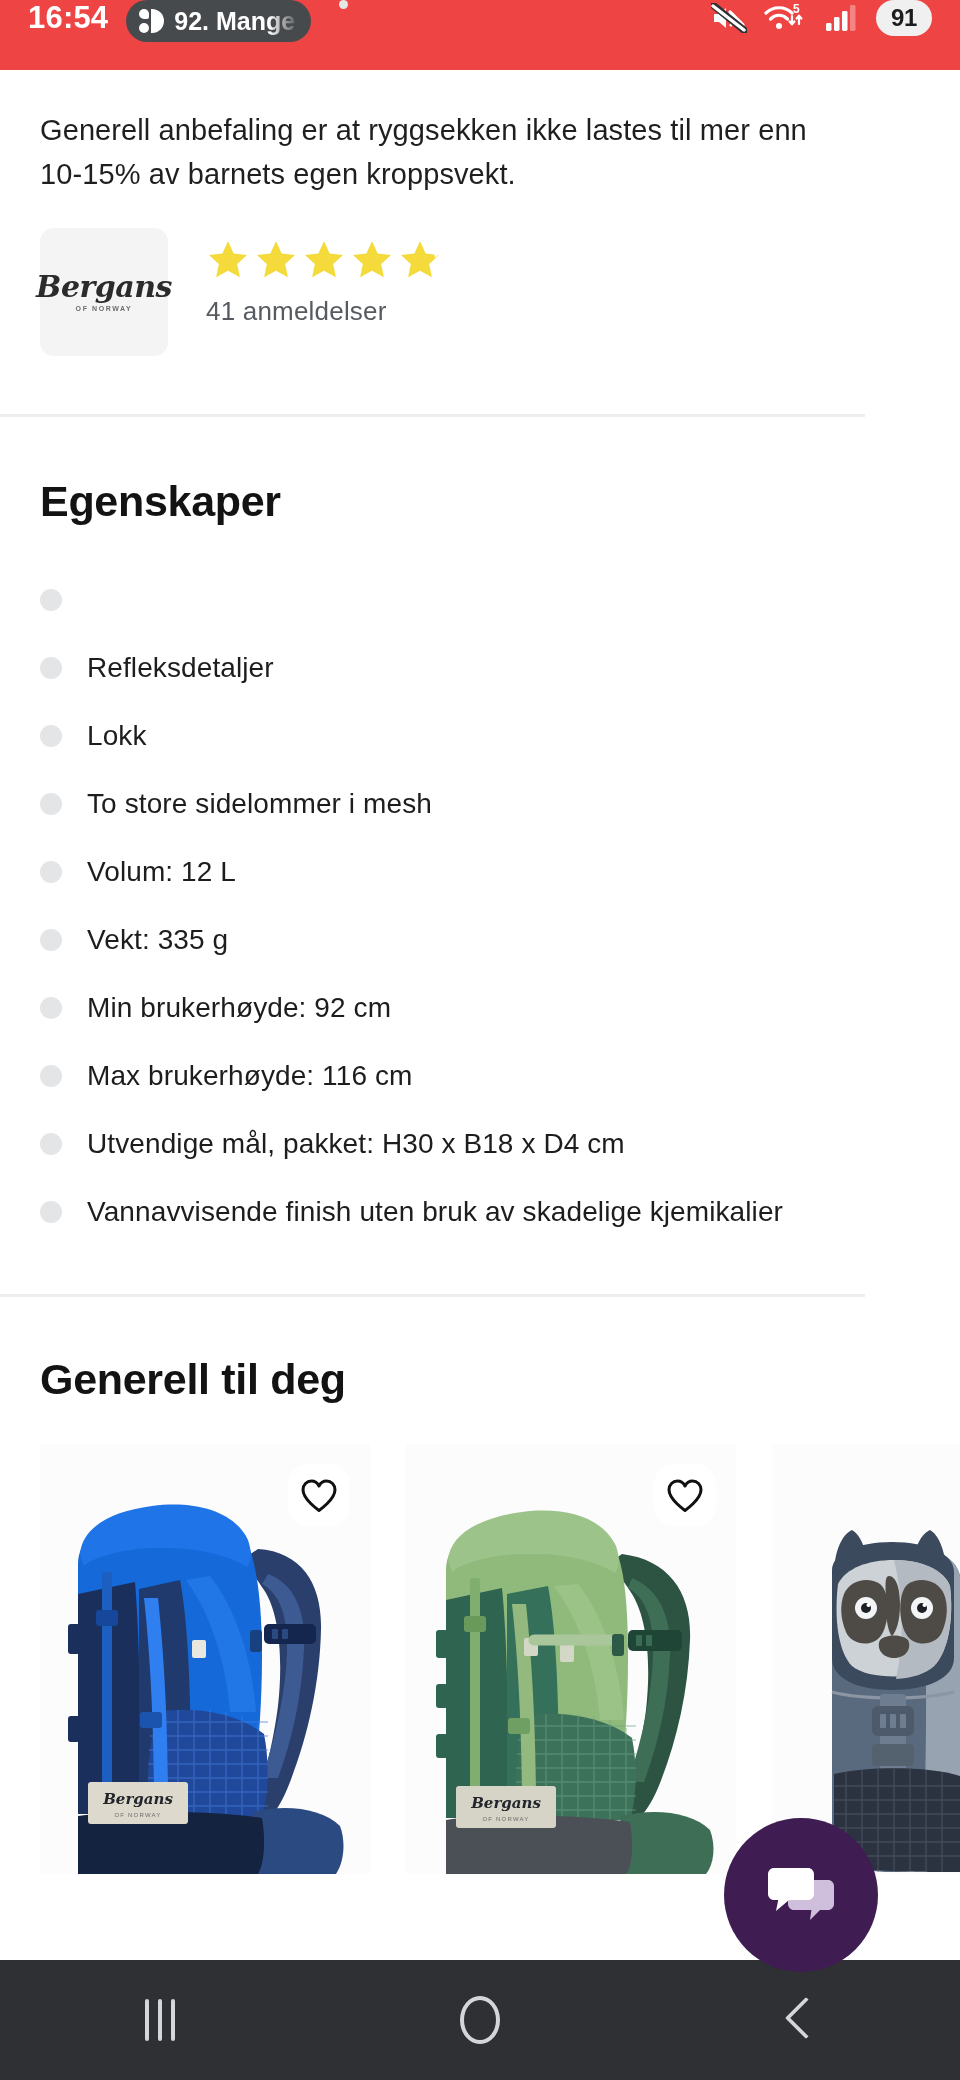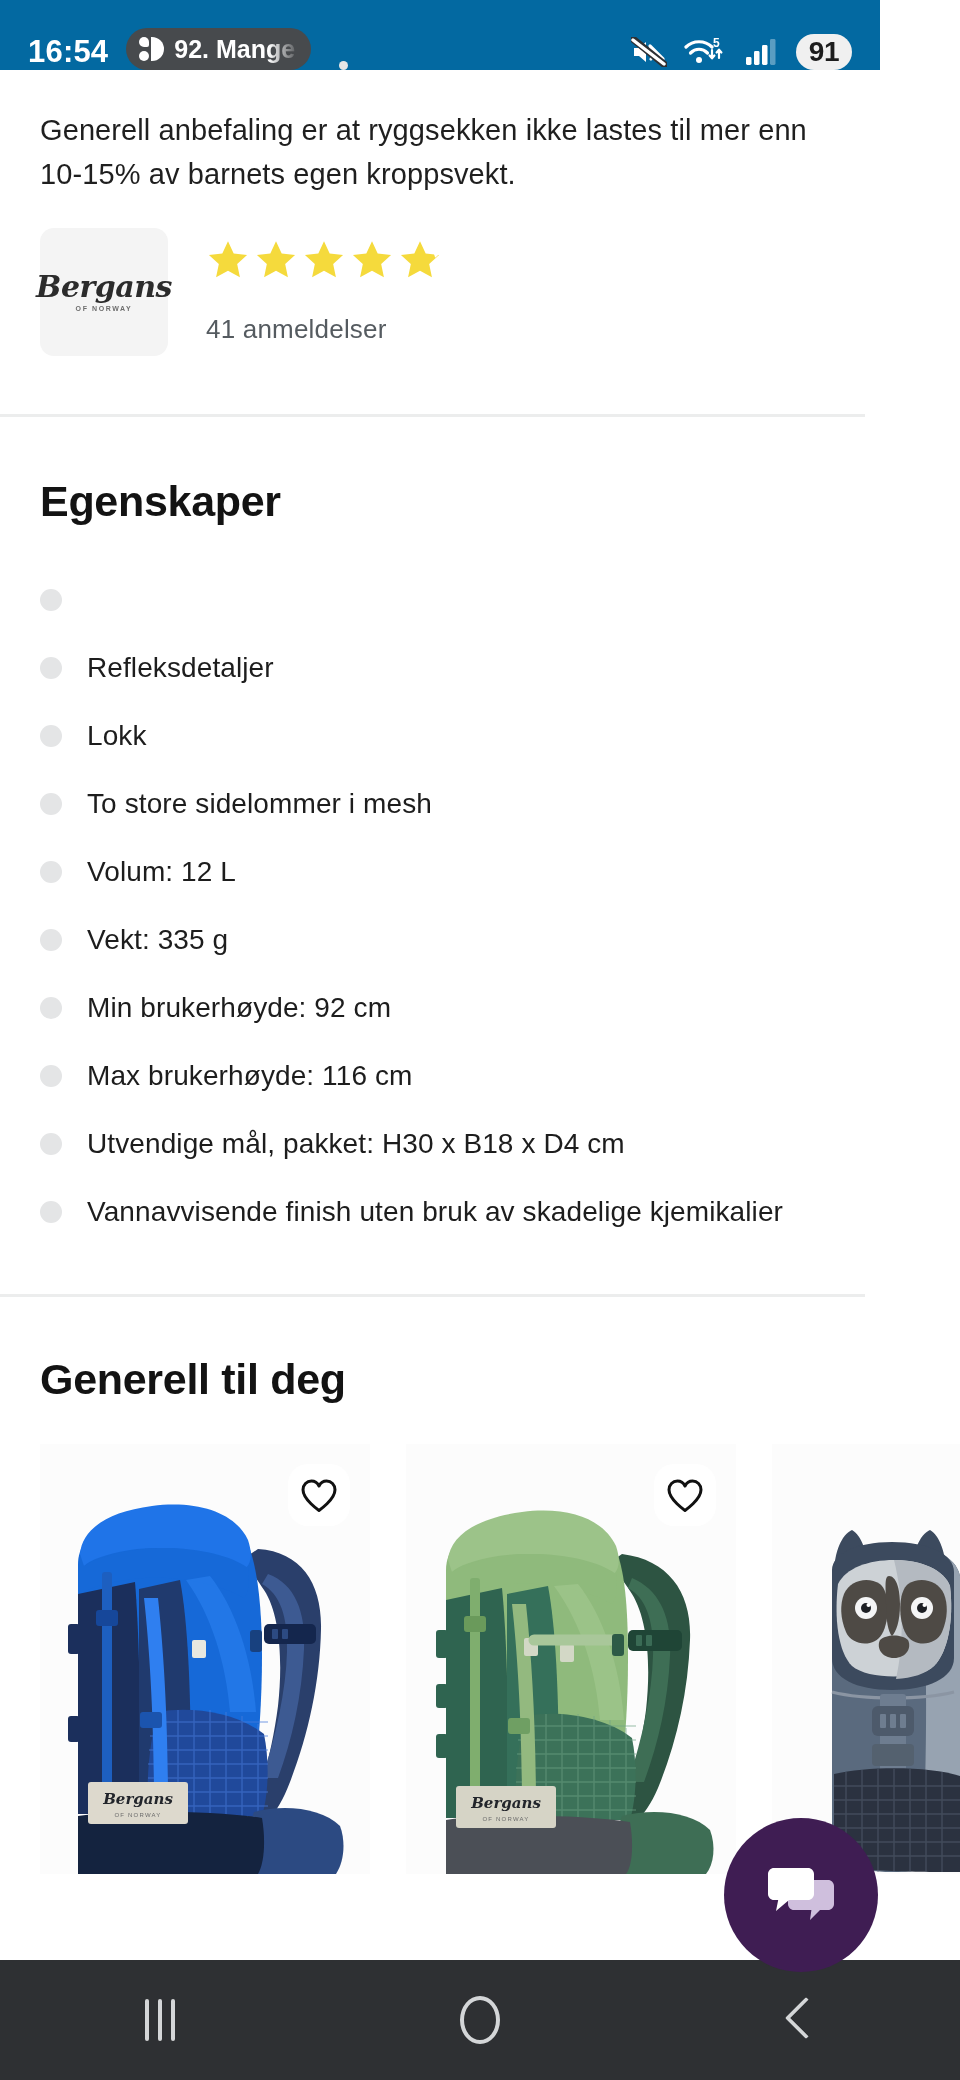--- a/index.html
+++ b/index.html
@@ -7,23 +7,23 @@
   body {
     font-family:"Liberation Sans", sans-serif;
     background:#ffffff;
     color:#1a1a1a;
     overflow:hidden;
     position:relative;
   }
 
   
   .statusbar{
-    height:70px; width:880px;
-    background:#0369a1;
-    display:flex; align-items:flex-end;
+    height:70px; width:960px;
+    background:#ef4444;
+    display:flex; align-items:flex-start;
     padding:0 28px;
     color:#ffffff;
   }
   .sb-clock{ font-size:31px; font-weight:600; letter-spacing:.2px; }
   .sb-pill{
     margin-left:18px;
     height:42px;
     background:#474a4d;
     border-radius:21px;
     display:flex; align-items:center;
@@ -51,21 +51,21 @@
     -webkit-mask-image:linear-gradient(to right,#000 78%,rgba(0,0,0,.15) 100%);
     mask-image:linear-gradient(to right,#000 78%,rgba(0,0,0,.15) 100%);
   }
   .sb-dot{ width:9px; height:9px; border-radius:50%; background:#e6e6e6; margin-left:28px; }
   .sb-right{ margin-left:auto; display:flex; align-items:center; gap:17px; }
   .sb-right svg{ display:block; }
   .sb-batt{
     background:#f0f0f0; color:#1d1d1d;
     border-radius:18px; height:36px; min-width:56px;
     display:flex; align-items:center; justify-content:center;
-    font-size:28px; font-weight:700; padding:0 11px; letter-spacing:-.3px;
+    font-size:24px; font-weight:700; padding:0 11px; letter-spacing:-.3px;
   }
 
   
   .page{ position:absolute; top:70px; left:0; width:865px; height:1890px; background:#fff; }
 
   .intro{
     padding:38px 40px 0 40px;
     font-size:29px; line-height:1.52; color:#1f1f1f; letter-spacing:.1px;
   }
 
@@ -80,21 +80,21 @@
     font-family:"DejaVu Serif", serif;
     font-style:italic; font-weight:700;
     font-size:30px; color:#2b2b2b; letter-spacing:-.5px;
   }
   .brandlogo .sub{
     font-size:7px; letter-spacing:1.6px; color:#6d6d6d; margin-top:3px; font-weight:700;
   }
   .ratingcol{ margin-left:38px; padding-top:10px; }
   .stars{ display:flex; gap:4px; }
   .star{ width:44px; height:44px; display:block; }
-  .reviews{ margin-top:32px; font-size:26px; color:#555b60; letter-spacing:.2px;}
+  .reviews{ margin-top:14px; font-size:26px; color:#555b60; letter-spacing:.2px;}
 
   .divider{ height:3px; background:#eceded; width:100%; }
 
   
   .sect{ padding:0 40px; }
   .h2{
     font-size:43px; font-weight:700; letter-spacing:-.3px; color:#131313;
   }
   .featlist{ list-style:none; margin-top:40px; }
   .featlist li{

